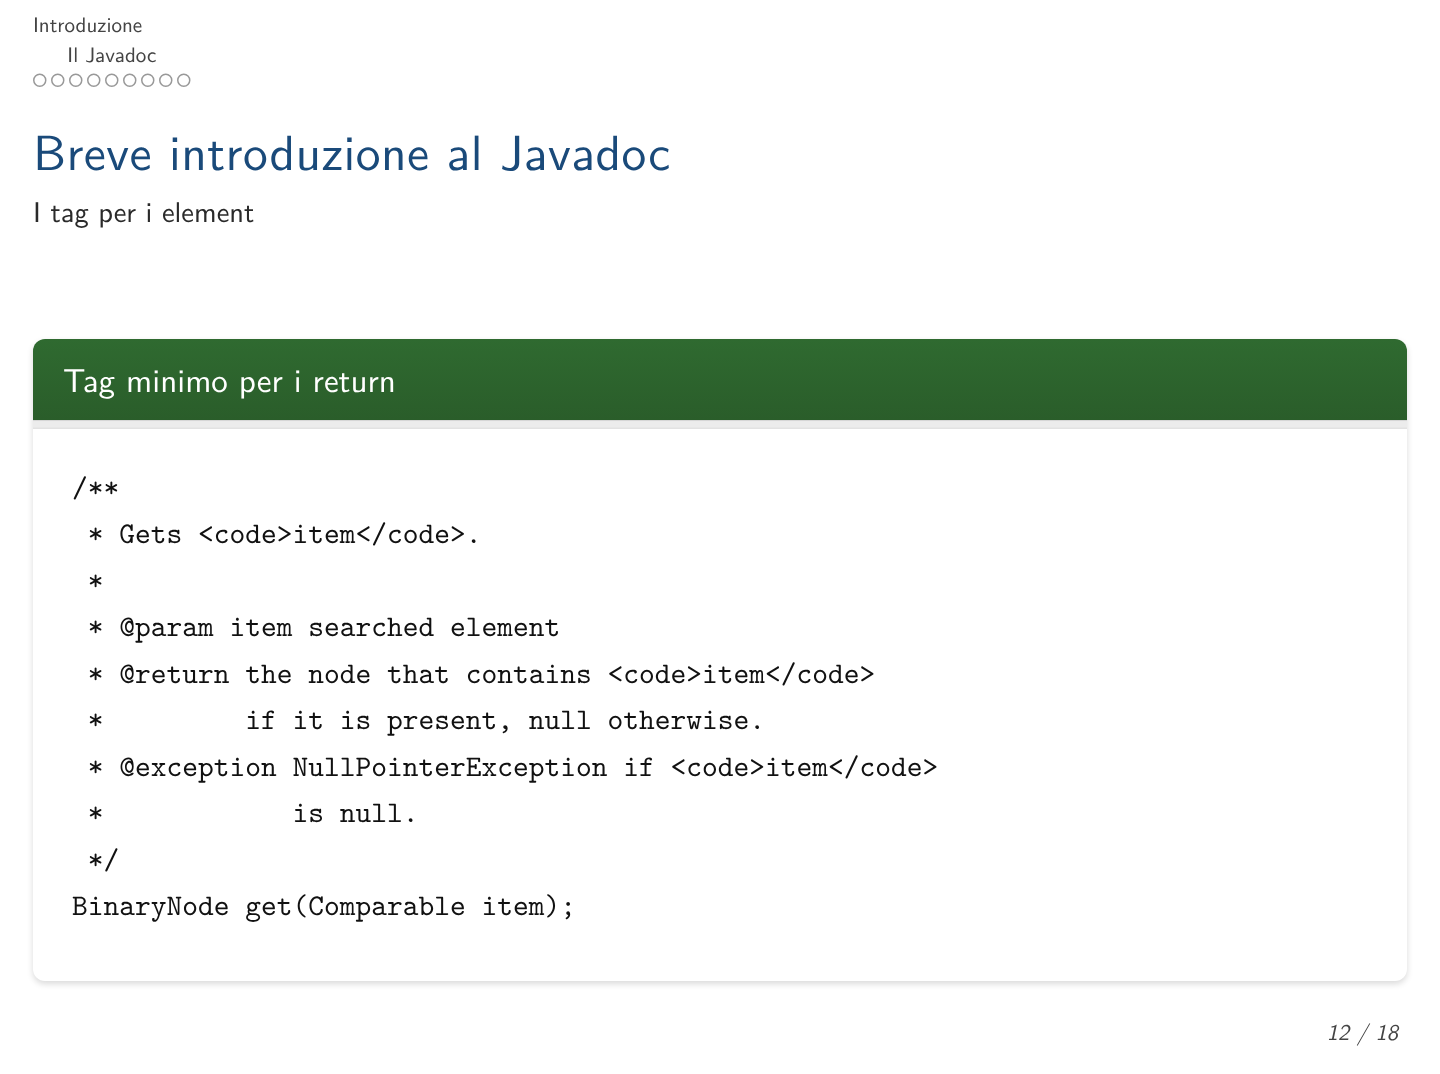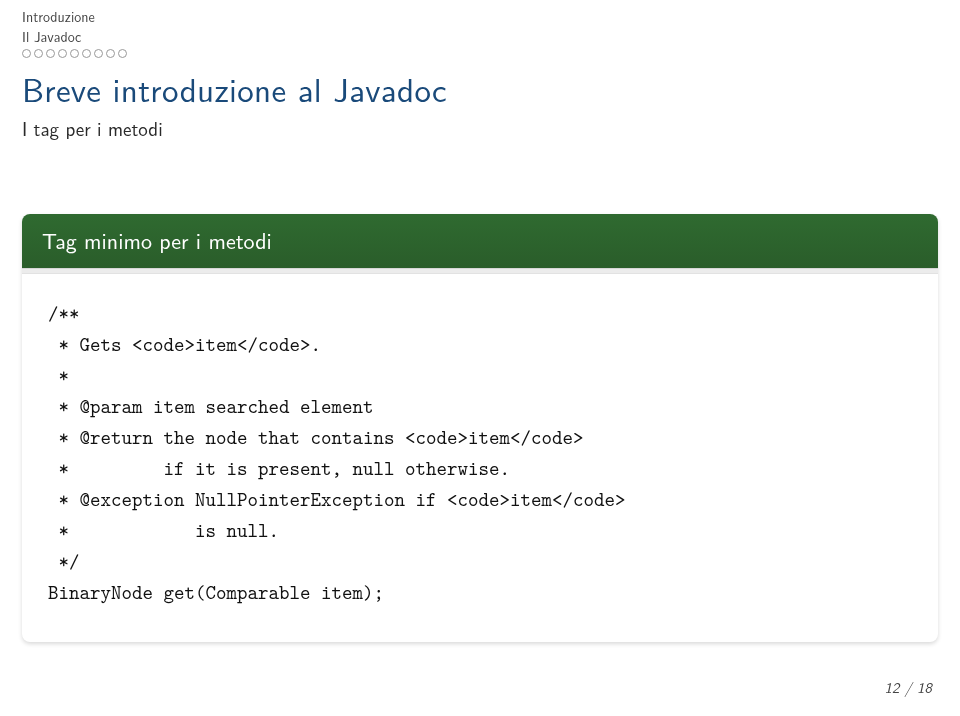--- a/index.html
+++ b/index.html
@@ -14,37 +14,37 @@
   }
   .header {
     display: flex;
     justify-content: space-between;
     align-items: flex-start;
     padding: 6px 22px 0 22px;
     font-size: 14px;
     color: #444;
     flex-direction: column;
   }
-  .header .right { text-align: left; }
+  .header .right { text-align: center; }
   .progress-dots {
     margin-top: 3px;
     display: flex;
     gap: 3px;
     justify-content: flex-end;
     flex-wrap: wrap;
     max-width: 160px;
   }
   .dot {
     width: 9px;
     height: 9px;
     border: 1px solid #999;
     border-radius: 50%;
     box-sizing: border-box;
   }
-  .title-block { padding: 6px 12px 2px 22px; }
+  .title-block { padding: 6px 12px 2px 22px; margin-top: 12px; }
   .title {
     font-size: 33px;
     color: #1a4a7a;
     font-weight: 400;
     letter-spacing: 0.3px;
   }
   .subtitle {
     font-size: 19px;
     color: #2a2a2a;
     margin-top: 2px;
@@ -103,25 +103,25 @@
         <div class="dot"></div>
         <div class="dot"></div>
         <div class="dot"></div>
         <div class="dot"></div>
       </div>
   </div>
 </div>
 
 <div class="title-block">
   <div class="title">Breve introduzione al Javadoc</div>
-  <div class="subtitle">I tag per i metodi</div>
+  <div class="subtitle">I tag per i element</div>
 </div>
 
 <div class="card">
-  <div class="card-header">Tag minimo per i metodi</div>
+  <div class="card-header">Tag minimo per i return</div>
   <div class="card-subbar"></div>
   <div class="card-body">/**
  * Gets &lt;code&gt;item&lt;/code&gt;.
  *
  * @param item searched element
  * @return the node that contains &lt;code&gt;item&lt;/code&gt;
  *         if it is present, null otherwise.
  * @exception NullPointerException if &lt;code&gt;item&lt;/code&gt;
  *            is null.
  */

